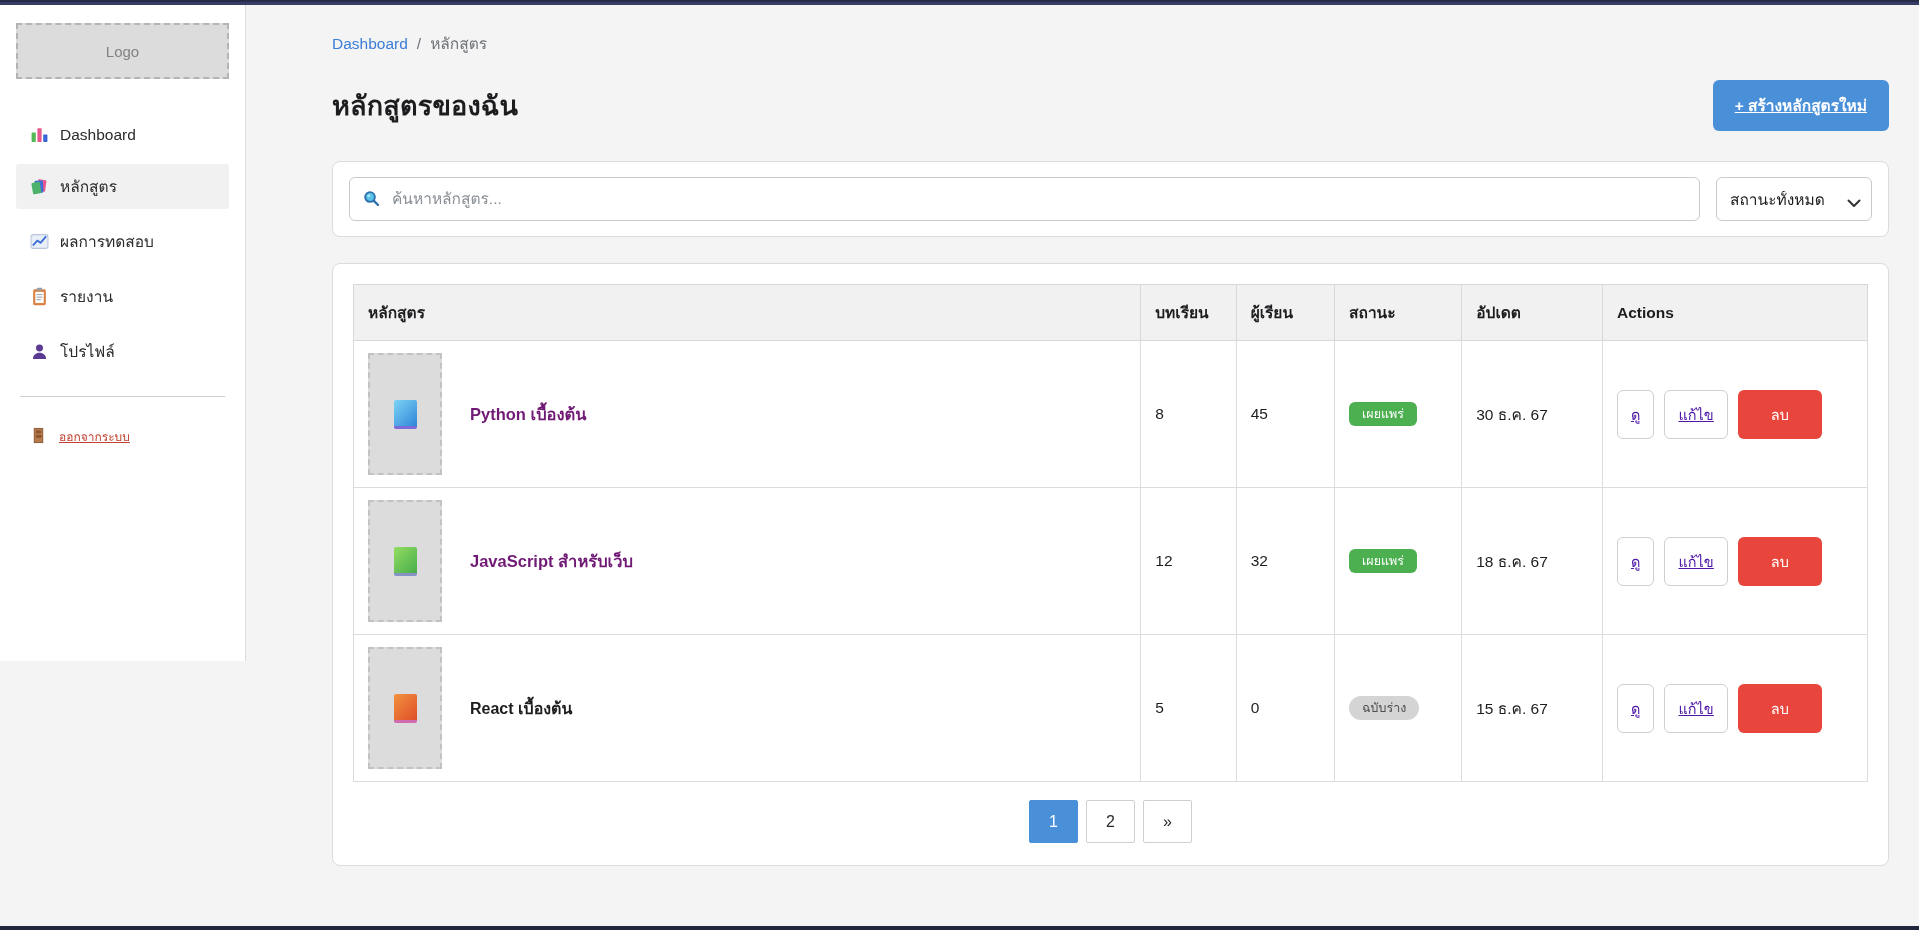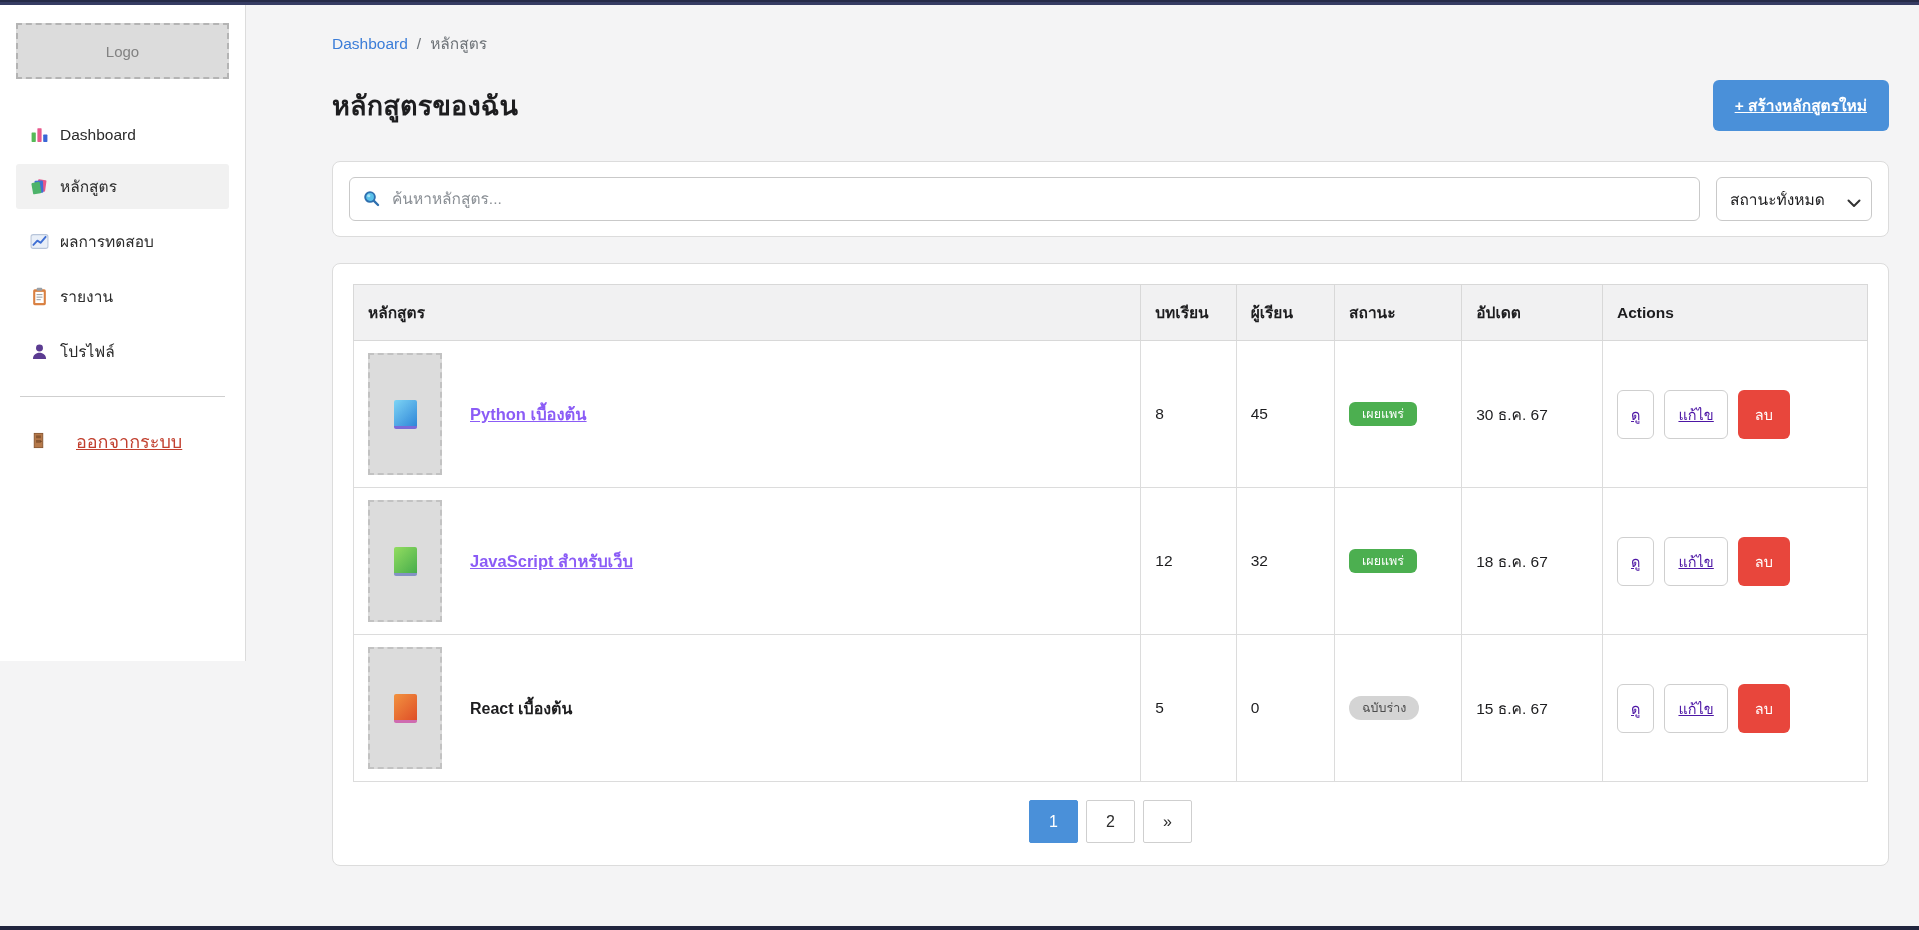--- a/index.html
+++ b/index.html
@@ -27,22 +27,22 @@
   .nav { margin-top:36px; display:flex; flex-direction:column; gap:10px; }
   .nav-item {
     display:flex; align-items:center; gap:11px;
     padding:10px 14px; font-size:15.5px; color:#2b2b2b;
     border-radius:3px; cursor:pointer; text-decoration:none;
   }
   .nav-item.active { background:#f1f1f1; }
   .nav-icon { width:19px; height:19px; flex-shrink:0; display:inline-flex; }
   .sidebar-divider { border:none; border-top:1px solid #cfcfcf; margin:22px 4px 26px 4px; }
   .logout-link {
-    display:flex; align-items:center; gap:27px;
-    padding:4px 14px; font-size:18px; color:#c2402f;
+    display:flex; align-items:center; gap:10px;
+    padding:4px 14px; font-size:12px; color:#c2402f;
     text-decoration:underline; cursor:pointer;
   }
 
   
   .main { flex:1; padding:26px 30px 0 86px; }
   .breadcrumb { font-size:15.5px; display:flex; gap:9px; align-items:center; }
   .breadcrumb a { color:#3b7dd8; text-decoration:none; cursor:pointer; }
   .breadcrumb .sep, .breadcrumb .current { color:#6e7378; }
 
   .page-header { margin-top:24px; display:flex; justify-content:space-between; align-items:center; }
@@ -94,41 +94,41 @@
   .course-cell { display:flex; align-items:center; gap:28px; }
   .thumb {
     width:74px; height:122px; background:#dcdcdc; border:2px dashed #c2c2c2;
     display:flex; align-items:center; justify-content:center; flex-shrink:0;
   }
   .book { width:23px; height:29px; border-radius:2px; }
   .book.blue   { background:linear-gradient(135deg,#7dd4f5 0%,#2f86d8 100%); border-bottom:3px solid #7a6bd8; }
   .book.green  { background:linear-gradient(135deg,#93dd60 0%,#47ad4c 100%); border-bottom:3px solid #8492c4; }
   .book.orange { background:linear-gradient(135deg,#f2923f 0%,#df4f28 100%); border-bottom:3px solid #cf6bb0; }
   .course-link {
-    font-size:16.5px; font-weight:bold; color:#8b5cf6;
-    text-decoration:underline; cursor:pointer;
+    font-size:16.5px; font-weight:bold; color:#701a75;
+    cursor:pointer;
   }
   .course-title-plain { font-size:16px; font-weight:bold; color:#1d1d1f; }
 
   .badge {
     display:inline-block; border-radius:20px; padding:6px 13px;
     font-size:12.5px; line-height:1; white-space:nowrap;
   }
   .badge.published { background:#4caf50; color:#ffffff;border-radius:6px; }
   .badge.draft     { background:#d4d4d4; color:#4c4c4c; }
 
   .actions-cell { display:flex; align-items:center; gap:10px; }
   .btn-ghost {
     background:#fff; border:1px solid #cfcfcf; border-radius:6px;
     padding:12px 13px; font-size:14.5px; font-family:inherit;
     color:#4d16a5; text-decoration:underline; cursor:pointer; white-space:nowrap;
   }
   .btn-danger {
     background:#e8463c; border:none; border-radius:6px;
-    padding:13px 17px; font-size:14.5px; font-family:Liberation Sans, sans-serif;
+    padding:13px 33px; font-size:14.5px; font-family:Liberation Sans, sans-serif;
     color:#fff; cursor:pointer; white-space:nowrap;
   }
 
   .pagination { display:flex; justify-content:center; gap:8px; margin-top:18px; padding-bottom:2px; }
   .page-btn {
     min-width:49px; height:43px; border:1px solid #cfcfcf; border-radius:2px;
     background:#fff; color:#2b2b2b; font-size:16px; font-family:inherit; cursor:pointer;
   }
   .page-btn.active { background:#4a90d9; border-color:#4a90d9; color:#fff; }
 </style>

